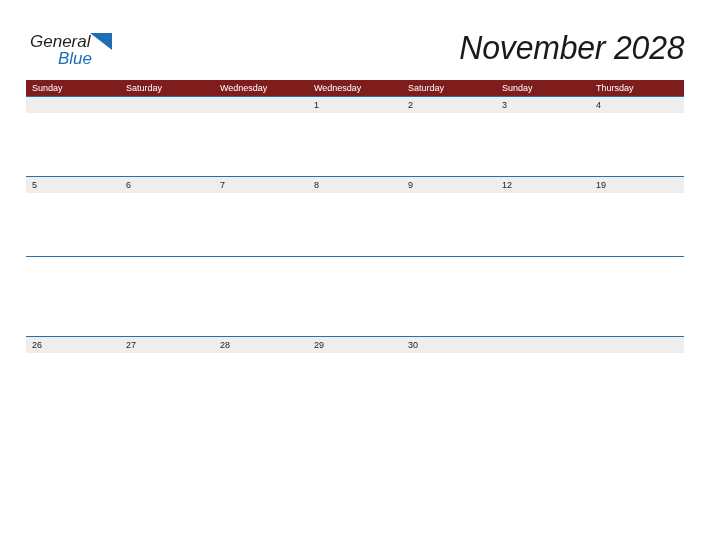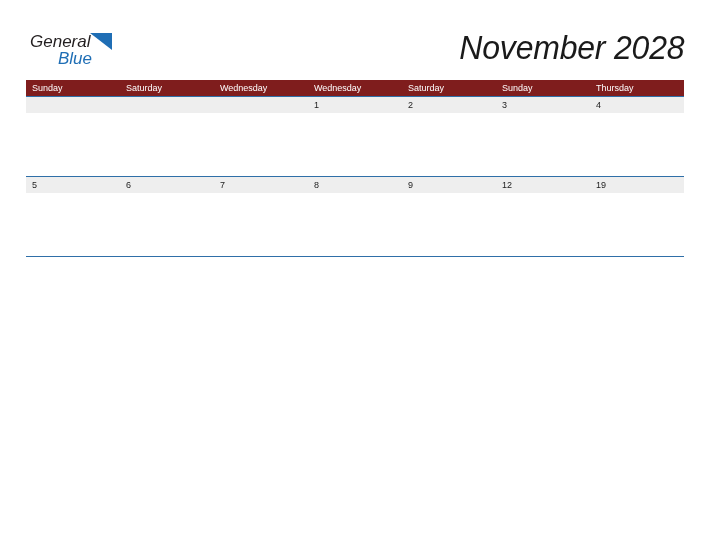--- a/index.html
+++ b/index.html
@@ -163,14 +163,26 @@
       <div class="day-cell">19</div>
     </div>
     <div class="week-fill"></div>
   </div>
 
 
   <div class="week-row">
     <div class="week-fill"></div>
   </div>
 
+  <div class="week-row">
+    <div class="week-band">
+      <div class="day-cell">26</div>
+      <div class="day-cell">27</div>
+      <div class="day-cell">28</div>
+      <div class="day-cell">29</div>
+      <div class="day-cell">30</div>
+      <div class="day-cell"></div>
+      <div class="day-cell"></div>
+    </div>
+    <div class="week-fill"></div>
+  </div>
 
 </div>
 
 </body></html>

